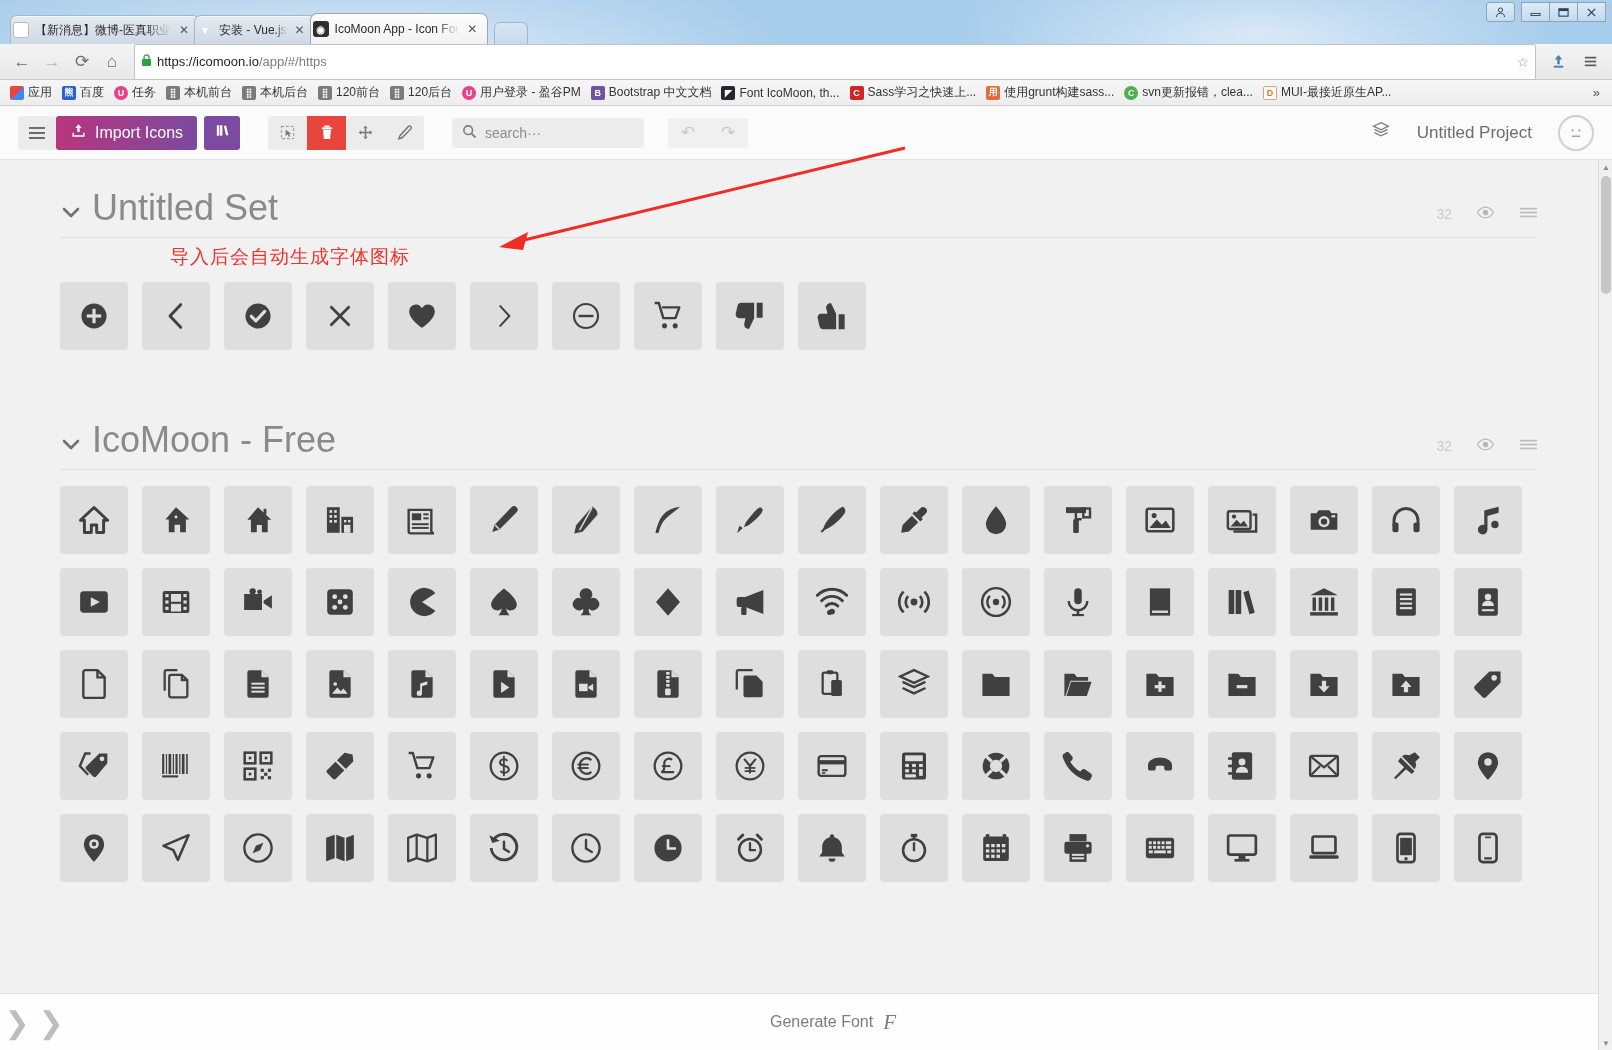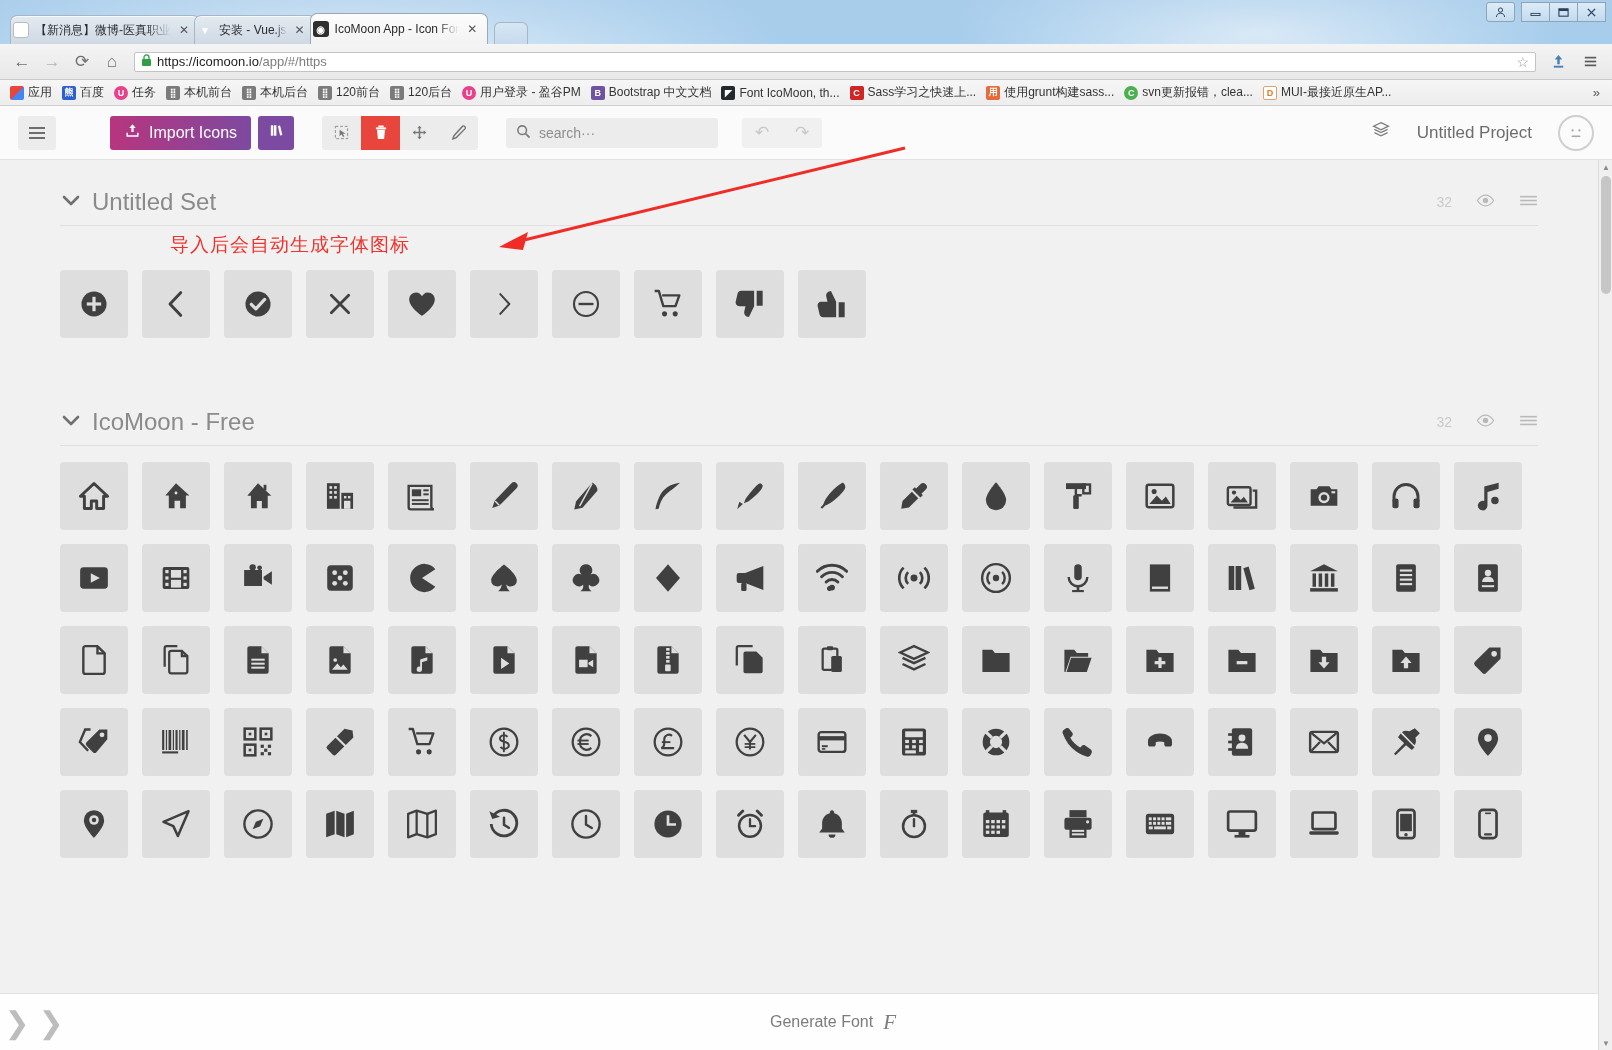--- a/index.html
+++ b/index.html
@@ -108,21 +108,21 @@
     gap: 2px;
   }
   .navbtn {
     width: 28px; height: 26px;
     display: flex; align-items: center; justify-content: center;
     color: #6f6f6f; font-size: 17px;
     border-radius: 3px;
   }
   .navbtn.fwd { color: #b4b4b4; }
   .omnibox {
-    flex: 1 1 auto; height: 20px;
+    flex: 1 1 auto; height: 36px;
     margin: 0 6px;
     background: #fff;
     border: 1px solid #c3c3c3;
     border-radius: 2px;
     display: flex; align-items: center;
     padding: 0 6px;
     font-size: 13px;
   }
   .lock { color: #2f9e44; margin-right: 5px; font-size: 12px; }
   .url-host { color: #222; }
@@ -186,21 +186,21 @@
   }
   .hamburger {
     width: 38px; height: 34px;
     background: #ececec;
     border-radius: 3px;
     display: flex; flex-direction: column; align-items: center; justify-content: center;
     gap: 3px;
   }
   .hamburger i { display: block; width: 16px; height: 2px; background: #6d6d6d; }
   .import-btn {
-    height: 34px; margin-left: 54px;
+    height: 34px; 
     background: linear-gradient(180deg, #b03a87, #8d3f9e);
     background: #a4398f;
     background-image: linear-gradient(90deg, #b8357e, #7c4aa0);
     color: #fff;
     border-radius: 3px;
     display: flex; align-items: center;
     padding: 0 14px;
     font-size: 16px;
     font-weight: 500;
     gap: 8px;
@@ -220,21 +220,21 @@
     height: 34px;
   }
   .toolbtn {
     width: 39px; height: 34px;
     display: flex; align-items: center; justify-content: center;
     color: #767676;
   }
   .toolbtn.active { background: #e8453c; color: #fff; }
   .searchbox {
     margin-left: 28px;
-    width: 212px; height: 30px;
+    width: 192px; height: 30px;
     background: #ececec;
     border-radius: 3px;
     display: flex; align-items: center;
     padding: 0 10px;
     gap: 8px;
     color: #8d8d8d;
     font-size: 14px;
   }
   .histgroup {
     display: flex; margin-left: 24px;
@@ -271,21 +271,21 @@
   .set-head {
     display: flex; align-items: flex-end;
     padding-top: 30px;
   }
   .chev-down {
     width: 22px; margin-right: 10px; margin-bottom: 7px;
     color: #8a8a8a; font-size: 20px; line-height: 1;
     display: flex; align-items: center; justify-content: center;
   }
   .set-title {
-    font-size: 24px; color: #8a8a8a; font-weight: 400;
+    font-size: 36px; color: #8a8a8a; font-weight: 400;
     line-height: 1;
   }
   .set-meta {
     margin-left: auto;
     display: flex; align-items: center; gap: 24px;
     color: #c9c9c9; font-size: 14px;
     padding-bottom: 4px;
   }
   .set-meta .eye, .set-meta .bars { color: #b9b9b9; }
   .set-rule {

